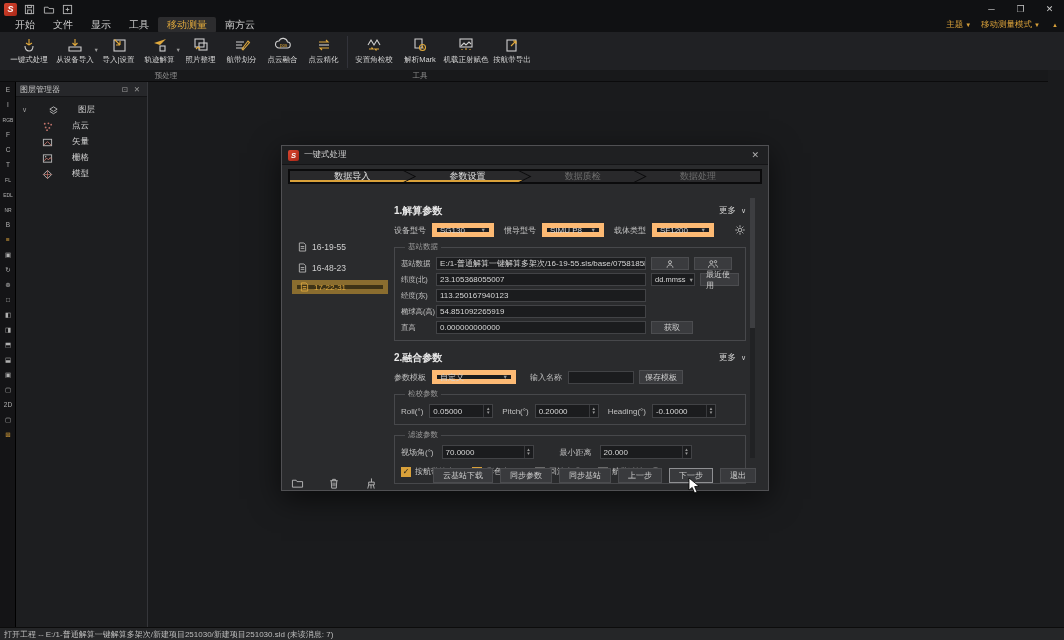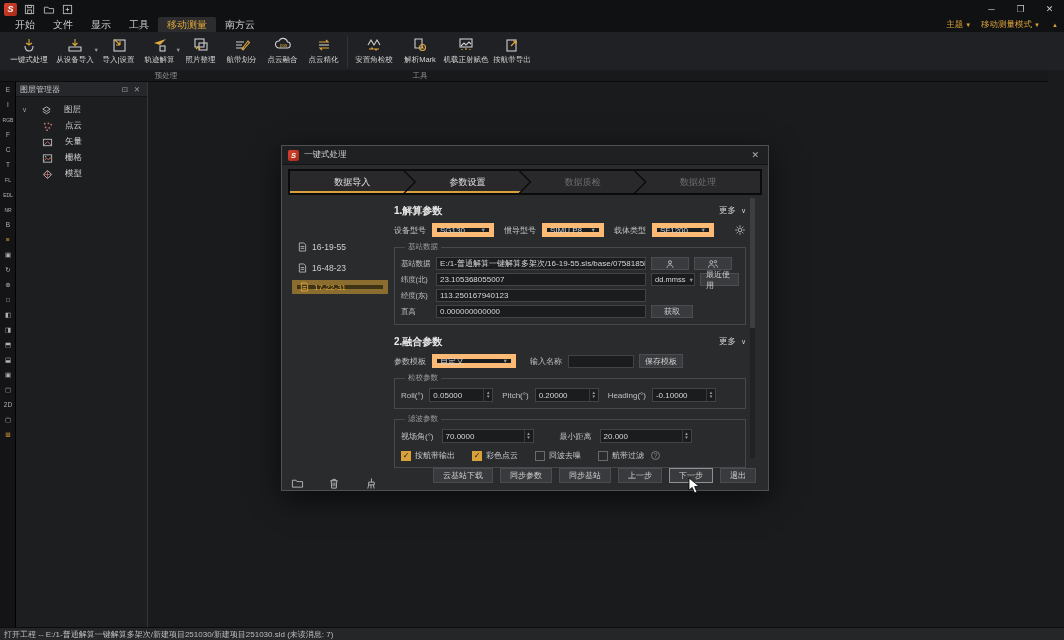--- a/index.html
+++ b/index.html
@@ -41,39 +41,39 @@
   .lsi { width:16px; height:15px; display:flex; align-items:center; justify-content:center; font-size:6.5px; color:#b0b0b0; }
   .lsi.small { font-size:5px; }
   .lsi.accent { color:#d9a13a; }
 
   
   .layerpanel { position:absolute; left:16px; top:82px; bottom:13px; width:132px; background:#1d1e20; border-right:1px solid #35363a; }
   .lp-header { height:15px; background:#26272a; display:flex; align-items:center; padding:0 4px; border-bottom:1px solid #141416; }
   .lp-title { flex:1; font-size:8px; color:#c8c8c8; }
   .lp-hicon { width:12px; text-align:center; color:#9a9a9a; font-size:7.5px; }
   .tree { padding:5px 2px; }
-  .tree-row { height:16px; display:flex; align-items:center; gap:12px; font-size:8.5px; color:#d0d0d0; padding-left:4px; }
+  .tree-row { height:16px; display:flex; align-items:center; gap:19px; font-size:8.5px; color:#d0d0d0; padding-left:4px; }
   .tree-row.child { padding-left:24px; }
   .tree-caret { font-size:7px; color:#9a9a9a; width:7px; }
   .ti svg { display:block; }
 
   
   .canvas { position:absolute; left:149px; top:82px; right:0; bottom:13px; background:#1a1b1d; }
 
   
   .statusbar { position:absolute; left:0; bottom:0; right:0; height:13px; background:#252628; border-top:1px solid #0c0c0c; display:flex; align-items:center; padding-left:4px; font-size:8px; color:#bdbdbd; }
 
   
   .dialog { position:absolute; left:281px; top:145px; width:488px; height:346px; background:#2a2b2d; border:1px solid #505053; box-shadow:0 8px 28px rgba(0,0,0,.6); }
   .dlg-titlebar { height:19px; background:#1f2022; display:flex; align-items:center; gap:5px; padding:0 6px; border-bottom:1px solid #151517; }
   .dlg-logo { width:11px; height:11px; background:linear-gradient(135deg,#d8452f,#a82818); border-radius:2px; color:#fff; font-weight:bold; font-size:7.5px; display:flex; align-items:center; justify-content:center; font-style:italic; }
   .dlg-title { flex:1; font-size:8.5px; color:#d0d0d0; }
   .dlg-close { color:#b0b0b0; font-size:9px; padding:0 3px; }
 
-  .steps { margin:4px 6px 0; height:26px; background:#0b0b0c; display:flex; padding:2px; }
+  .steps { margin:4px 6px 0; height:15px; background:#0b0b0c; display:flex; padding:2px; }
   .step { flex:1; position:relative; background:#29292b; display:flex; align-items:center; justify-content:center; font-size:9px; color:#6f6f6f;
           clip-path:polygon(0 0, calc(100% - 11px) 0, 100% 50%, calc(100% - 11px) 100%, 0 100%, 11px 50%); margin-left:-9px; }
   .step:first-child { clip-path:polygon(0 0, calc(100% - 11px) 0, 100% 50%, calc(100% - 11px) 100%, 0 100%); margin-left:0; }
   .step:last-child { clip-path:polygon(0 0, 100% 0, 100% 100%, 0 100%, 11px 50%); }
   .step.on { color:#e3e3e3; }
   .step.on::after { content:""; position:absolute; left:0; right:0; bottom:0; height:2px; background:#d9a13a; }
 
   
   .flist { position:absolute; left:8px; top:52px; width:100px; bottom:32px;margin-top:40px; }
   .fitem { height:17px; margin:0 2px 4px 2px; display:flex; align-items:center; gap:5px; padding:0 5px; font-size:8.5px; color:#cfcfcf; border:1px solid transparent; }
@@ -510,20 +510,24 @@
             <span class="sv">dd.mmss</span>
             <span class="sc">▼</span>
           </div>
         <div class="sbtn">最近使用</div>
       </div>
       <div class="frow">
         <span class="flabel">经度(东)</span>
         <div class="tinput">113.250167940123</div>
       </div>
       <div class="frow">
+        <span class="flabel">椭球高(高)</span>
+        <div class="tinput">54.851092265919</div>
+      </div>
+      <div class="frow">
         <span class="flabel">直高</span>
         <div class="tinput">0.000000000000</div>
         <div class="sbtn" style="width:42px;">获取</div>
       </div>
     </fieldset>
 
     <div class="sechead">
       <span class="sectitle">2.融合参数</span>
       <span class="more">
           <span>更多</span>

